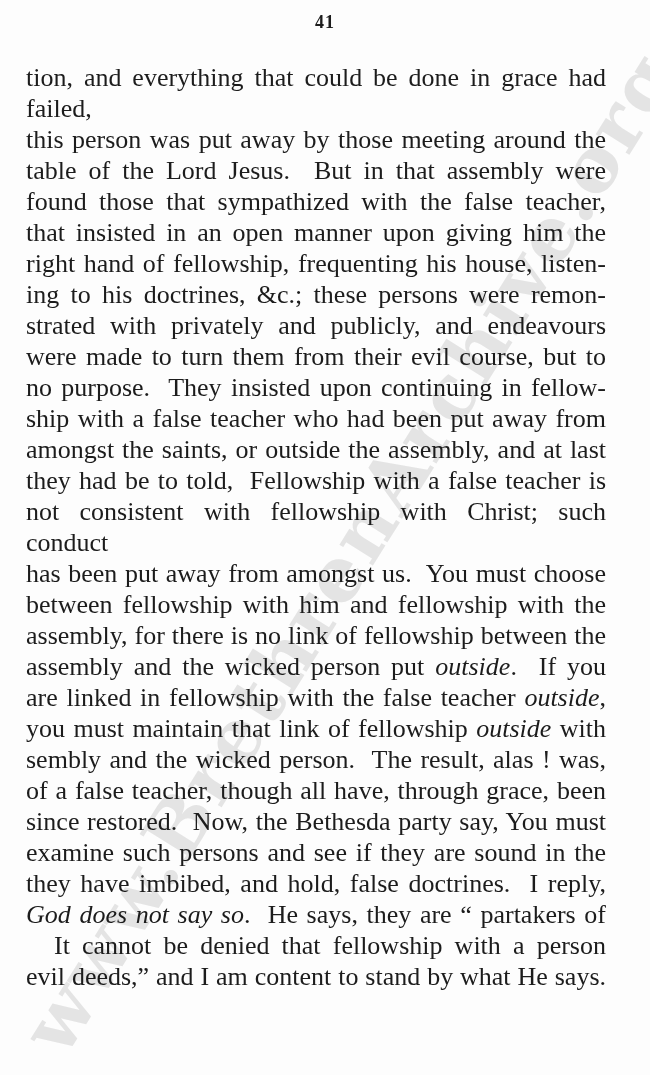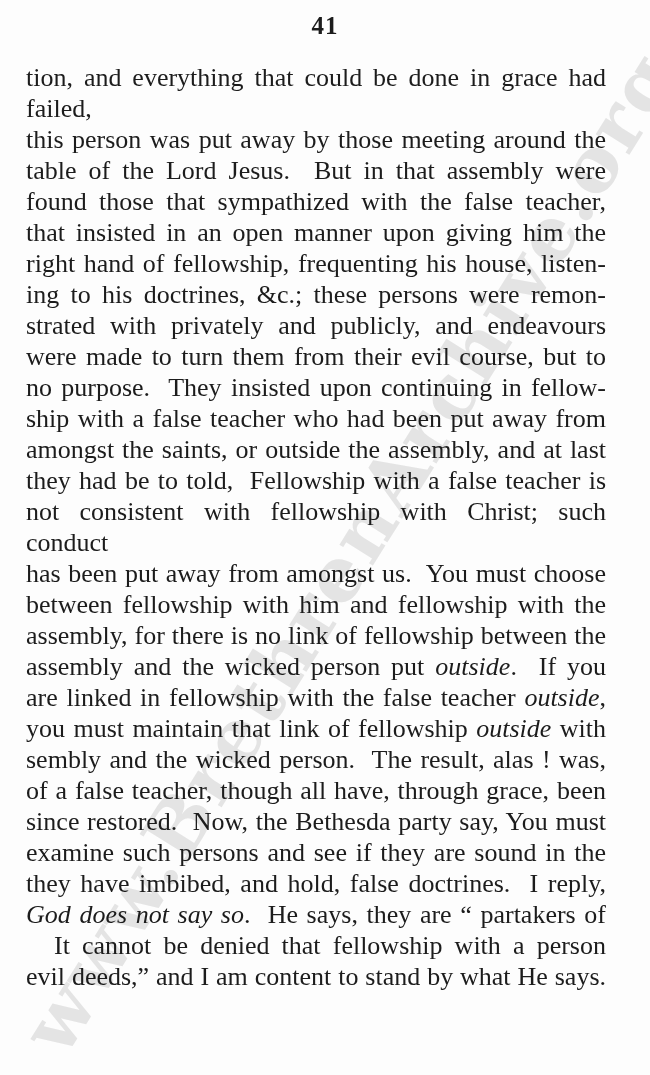--- a/index.html
+++ b/index.html
@@ -31,21 +31,21 @@
     user-select: none;
     z-index: 1;
   }
   .pageno {
     position: absolute;
     top: 12px;
     left: 0;
     width: 100%;
     text-align: center;
     font-weight: 700;
-    font-size: 25px;
+    font-size: 18px;
     letter-spacing: 1px;
     z-index: 2;
   }
   .text-block {
     position: absolute;
     left: 26px;
     top: 62px;
     width: 580px;
     font-size: 26px;
     line-height: 31px;

